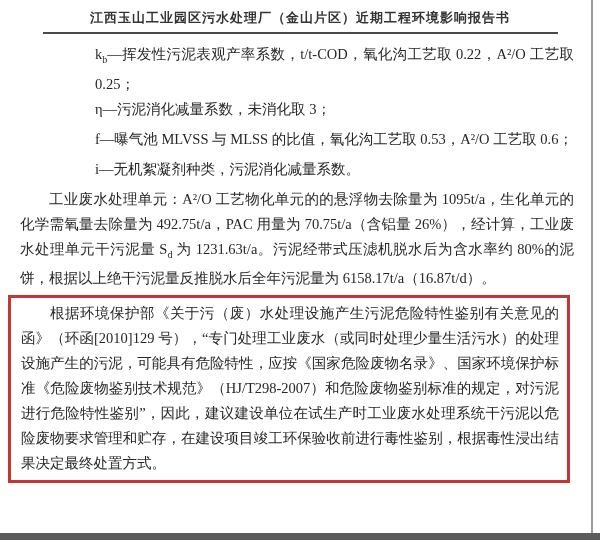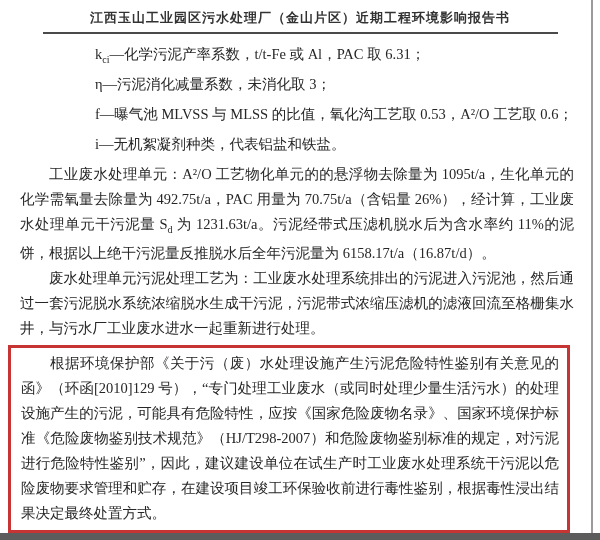--- a/index.html
+++ b/index.html
@@ -65,44 +65,41 @@
 
 <div class="page">
 
   <div class="doc-header">
     <div class="doc-title">江西玉山工业园区污水处理厂（金山片区）近期工程环境影响报告书</div>
     <div class="header-rule"></div>
   </div>
 
   <div class="doc-body">
 
+    <div class="definition">
+      <span>k</span><sub>b</sub><span>—挥发性污泥表观产率系数，t/t-COD，氧化沟工艺取 0.22，A²/O 工艺取 0.25；</span>
+    </div>
 
-    <div class="definition">
-      <span>k</span><sub>ci</sub><span>—化学污泥产率系数，t/t-Fe 或 Al，PAC 取 6.31；</span>
-    </div>
 
     <div class="definition">
       <span>η</span><sub></sub><span>—污泥消化减量系数，未消化取 3；</span>
     </div>
 
     <div class="definition">
       <span>f</span><sub></sub><span>—曝气池 MLVSS 与 MLSS 的比值，氧化沟工艺取 0.53，A²/O 工艺取 0.6；</span>
     </div>
 
     <div class="definition">
-      <span>i</span><sub></sub><span>—无机絮凝剂种类，代表铝盐和铁盐。</span>
+      <span>i</span><sub></sub><span>—无机絮凝剂种类，污泥消化减量系数。</span>
     </div>
 
     <p class="para">
-      <span>工业废水处理单元：A²/O 工艺物化单元的的悬浮物去除量为 1095t/a，生化单元的化学需氧量去除量为 492.75t/a，PAC 用量为 70.75t/a（含铝量 26%），经计算，工业废水处理单元干污泥量 S</span><sub>d</sub><span> 为 1231.63t/a。污泥经带式压滤机脱水后为含水率约 11%的泥饼，根据以上绝干污泥量反推脱水后全年污泥量为 6158.17t/a（16.87t/d）。</span>
+      <span>工业废水处理单元：A²/O 工艺物化单元的的悬浮物去除量为 1095t/a，生化单元的化学需氧量去除量为 492.75t/a，PAC 用量为 70.75t/a（含铝量 26%），经计算，工业废水处理单元干污泥量 S</span><sub>d</sub><span> 为 1231.63t/a。污泥经带式压滤机脱水后为含水率约 80%的泥饼，根据以上绝干污泥量反推脱水后全年污泥量为 6158.17t/a（16.87t/d）。</span>
     </p>
 
-    <p class="para">
-      <span>废水处理单元污泥处理工艺为：工业废水处理系统排出的污泥进入污泥池，然后通过一套污泥脱水系统浓缩脱水生成干污泥，污泥带式浓缩压滤机的滤液回流至格栅集水井，与污水厂工业废水进水一起重新进行处理。</span>
-    </p>
 
   </div>
 
   <div class="highlight-box">
     <p class="para">
       <span>根据环境保护部《关于污（废）水处理设施产生污泥危险特性鉴别有关意见的函》（环函[2010]129 号），“专门处理工业废水（或同时处理少量生活污水）的处理设施产生的污泥，可能具有危险特性，应按《国家危险废物名录》、国家环境保护标准《危险废物鉴别技术规范》（HJ/T298-2007）和危险废物鉴别标准的规定，对污泥进行危险特性鉴别”，因此，建议建设单位在试生产时工业废水处理系统干污泥以危险废物要求管理和贮存，在建设项目竣工环保验收前进行毒性鉴别，根据毒性浸出结果决定最终处置方式。</span>
     </p>
   </div>
 
   <div class="edge-right"></div>

